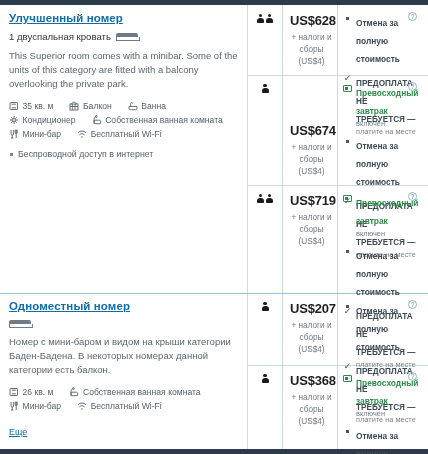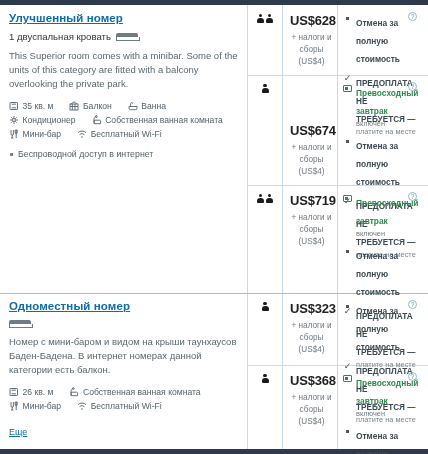--- a/index.html
+++ b/index.html
@@ -399,21 +399,21 @@
             </span>
             <span>Бесплатный Wi-Fi</span>
           </span>
         </div>
         <ul class="bullets">
           <li>Беспроводной доступ в интернет</li>
         </ul>
       </div>
       <div class="desc" style="top: 288px;"><div class="room-title">Одноместный номер</div><div class="bedline">
           <span class="bed-icon"></span>
-        </div><p class="blurb">Номер с мини-баром и видом на крыши таунхаусов Баден-Бадена. В интернет номерах данной категории есть балкон.</p><div class="amenities">
+        </div><p class="blurb">Номер с мини-баром и видом на крыши категории Баден-Бадена. В некоторых номерах данной категории есть балкон.</p><div class="amenities">
           <span class="amen">
             <span>
               <svg width="10" height="10" viewBox="0 0 10 10" fill="none" stroke="#55626c" stroke-width="0.9">
                 <rect x="1" y="1.5" width="7.5" height="7" rx="0.6"></rect>
                 <path d="M2.6 3.2h4.3M2.6 6.8h4.3"></path>
               </svg>
             </span>
             <span>26 кв. м</span>
           </span>
           <span class="amen">
@@ -523,21 +523,21 @@
           <span class="cond-mark">
             <span class="check-mark">✓</span>
           </span>
           <span class="cond-body"><span class="cond-title cap">ПРЕДОПЛАТА НЕ ТРЕБУЕТСЯ —</span><div class="cond-sub">платите на месте</div></span>
         </div>
       </div>
       <div class="occ" style="top: 288px;">
         <span class="person"></span>
       </div>
       <div class="price" style="top: 288px;">
-        <div class="price-main">US$323</div>
+        <div class="price-main">US$207</div>
         <div class="price-sub">+ налоги и<br>сборы (US$4)</div>
       </div>
       <div class="cond" style="top: 288px;">
         <div class="cond-row">
           <span class="cond-mark">
             <span class="dot-mark"></span>
           </span>
           <span class="cond-body"><span class="cond-title">Отмена за полную стоимость</span></span>
           <span class="help-icon">?</span>
         </div>

